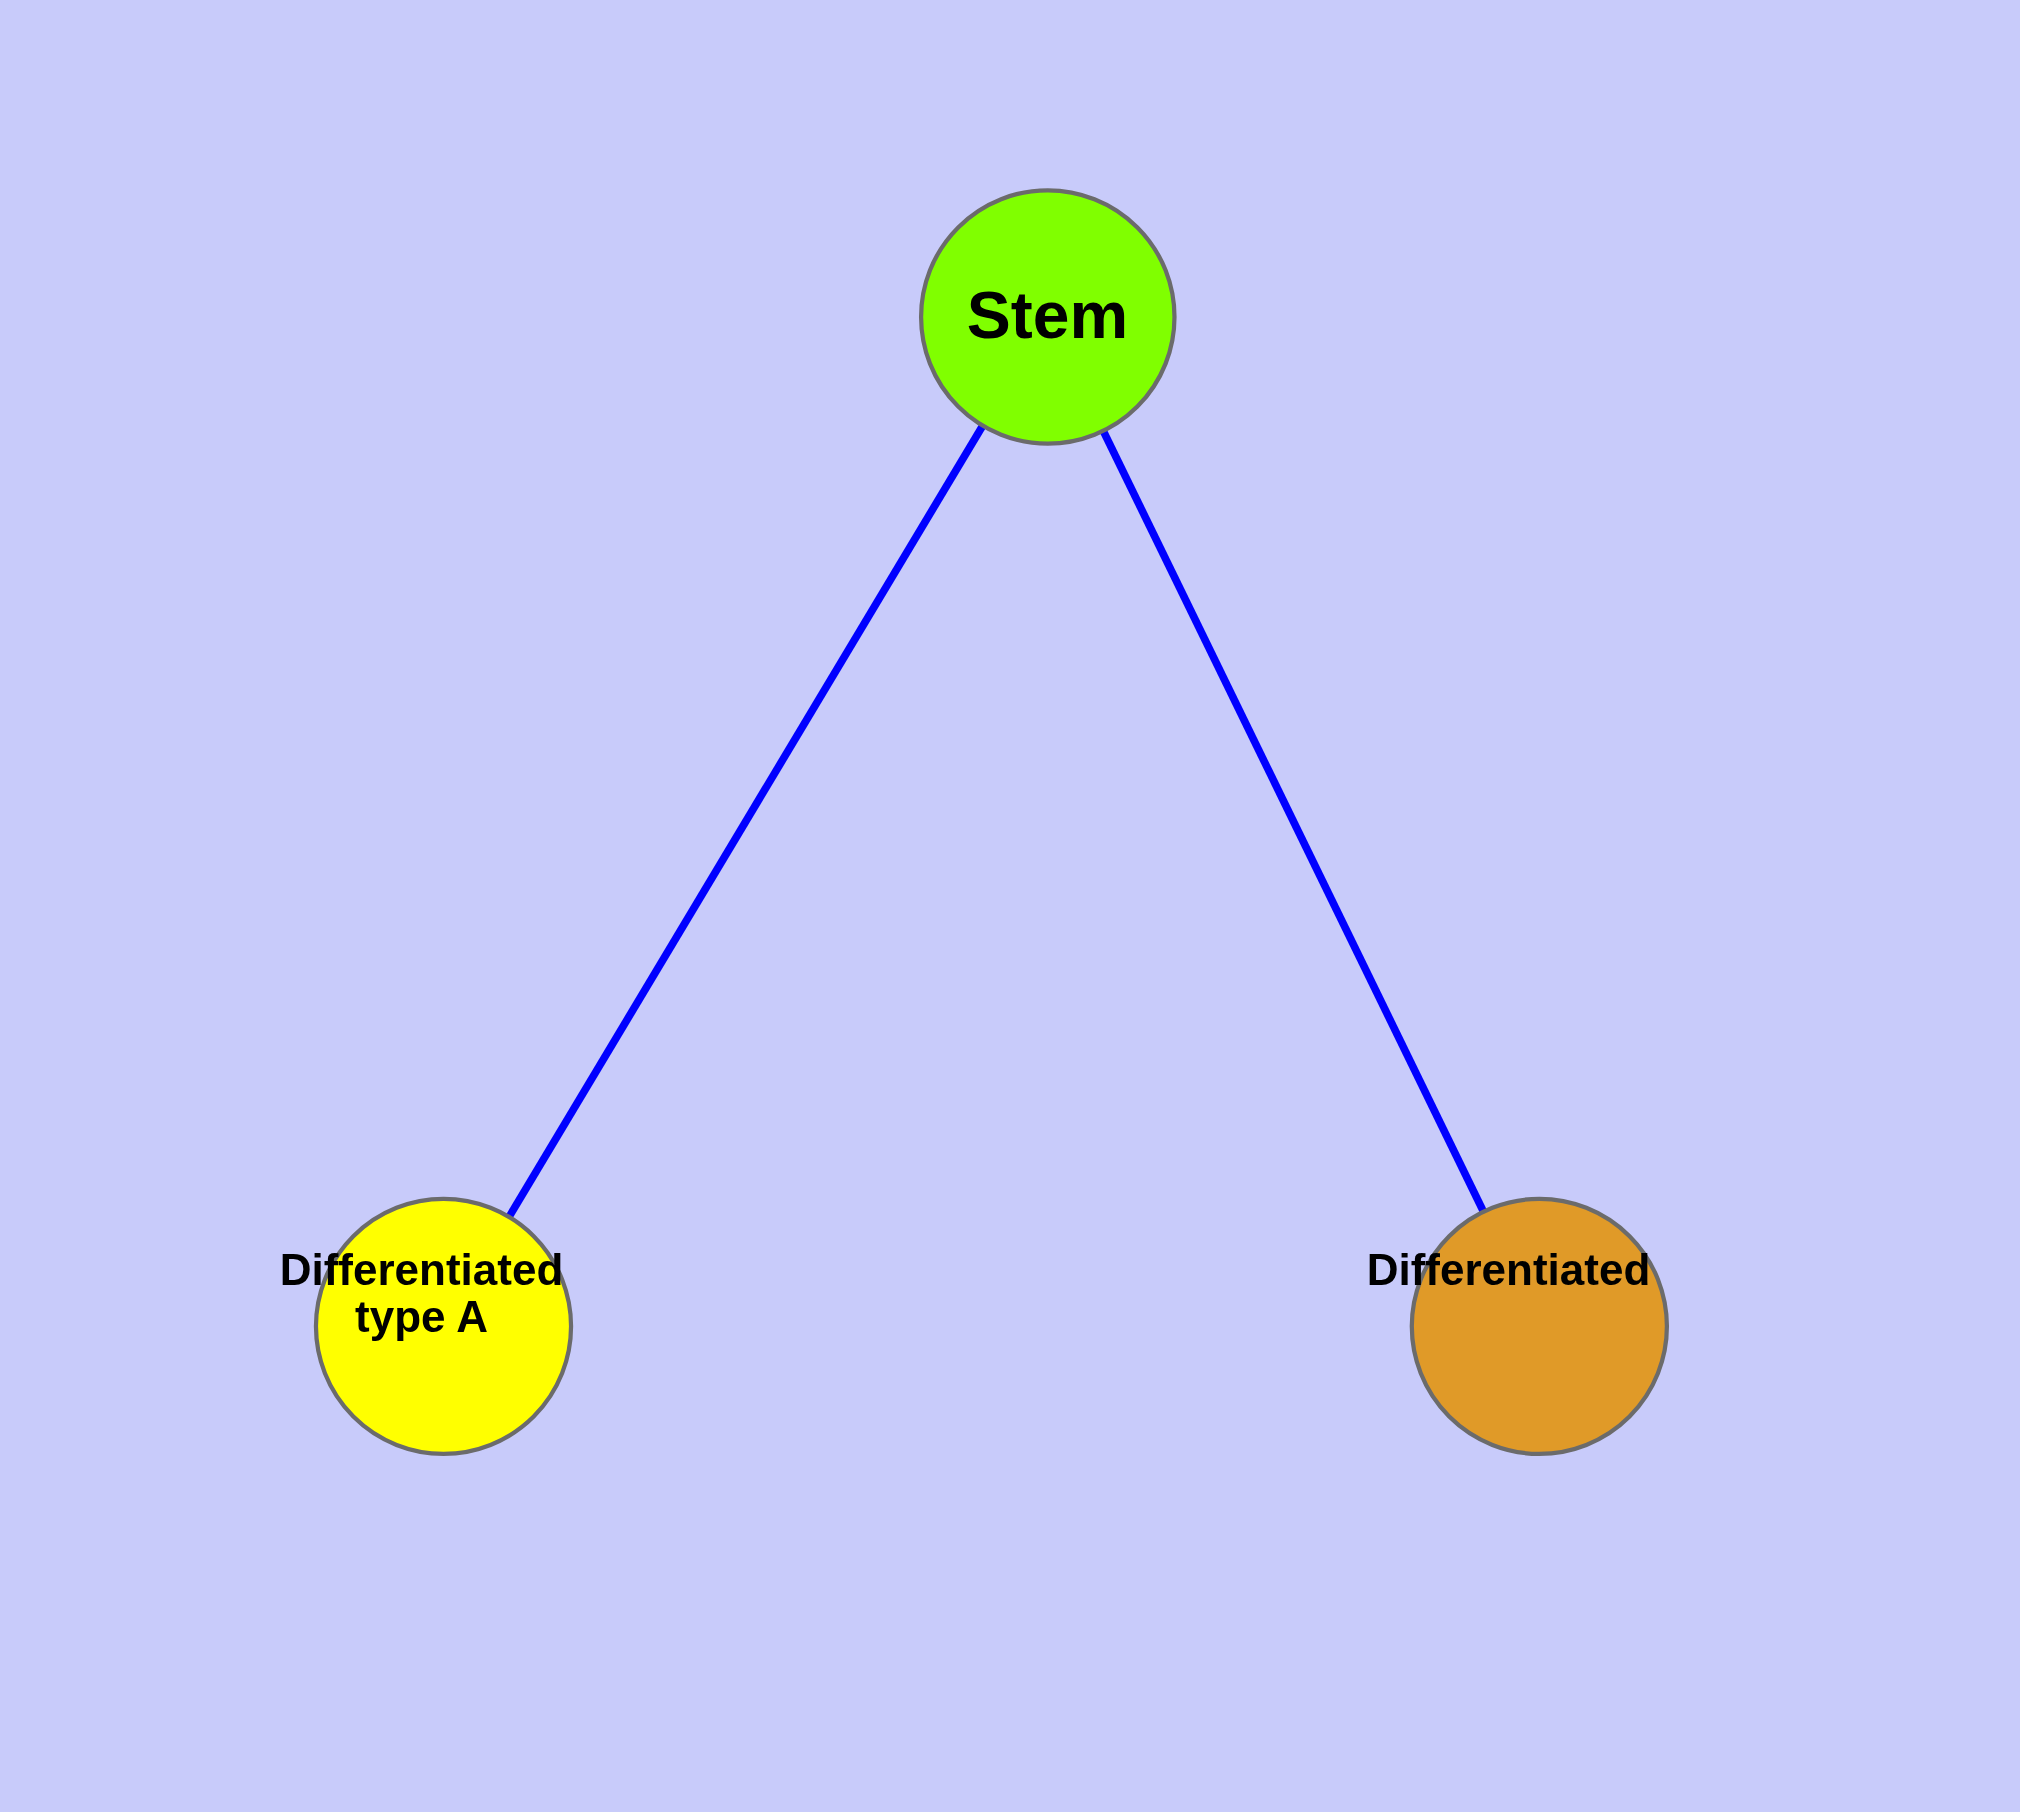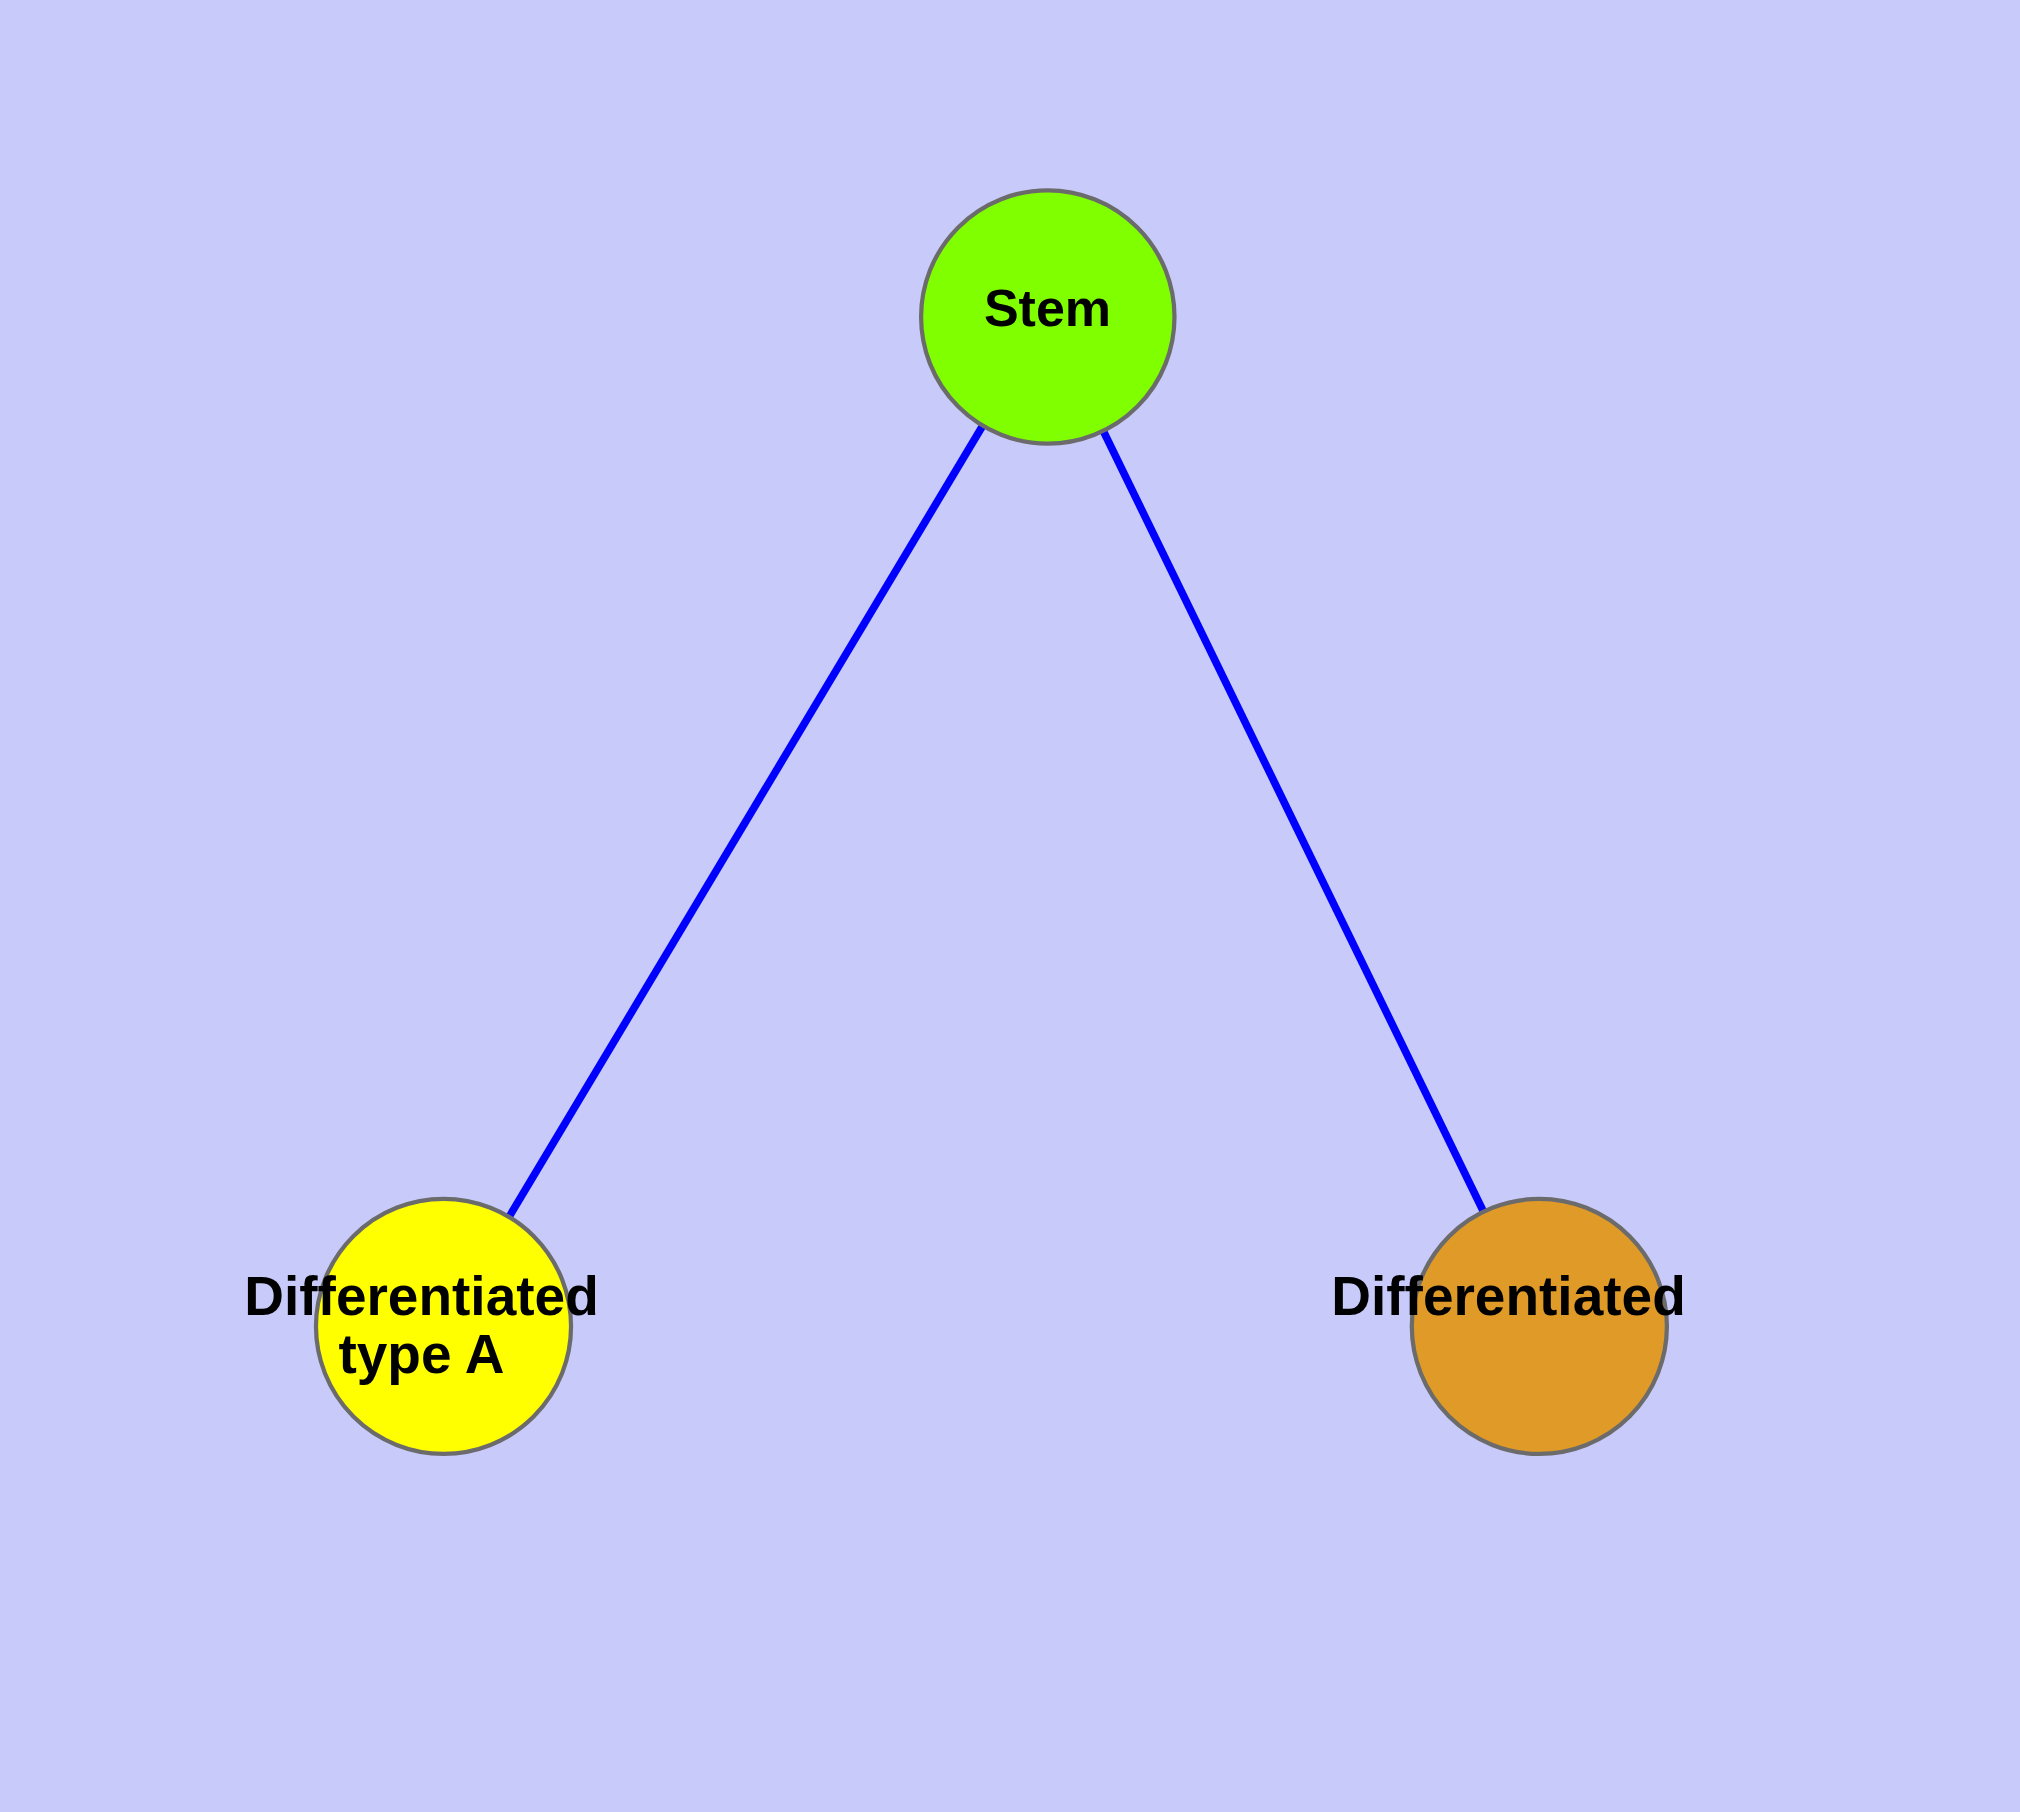--- a/index.html
+++ b/index.html
@@ -32,25 +32,24 @@
     position: absolute;
     color: #000000;
     font-weight: bold;
     text-align: center;
     line-height: 1.06;
     white-space: nowrap;
     pointer-events: none;
     -webkit-font-smoothing: antialiased;
   }
   .label-stem {
-    font-size: 52px;
+    font-size: 66px;
   }
   .label-leaf {
-    font-size: 55px;
-    margin-top: 20px;
+    font-size: 44px;
   }
 </style>
 </head>
 <body>
 
 <div id="canvas">
 
   <div id="bg-rect" style="background: rgb(200, 203, 250);"></div>
 
   <svg id="graph-svg" viewBox="0 0 2384 2138" xmlns="http://www.w3.org/2000/svg">

